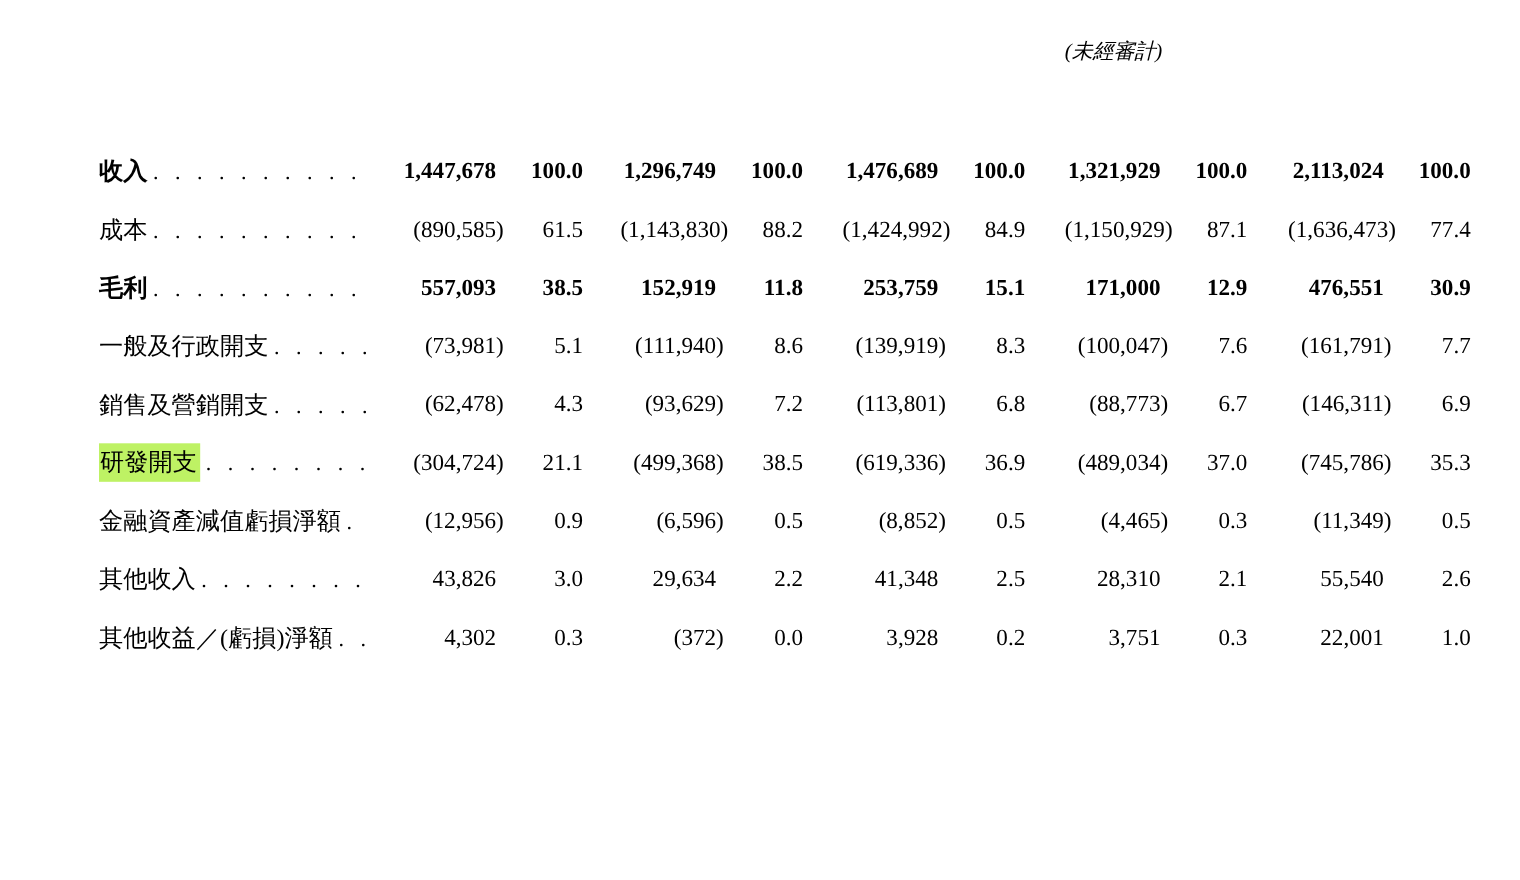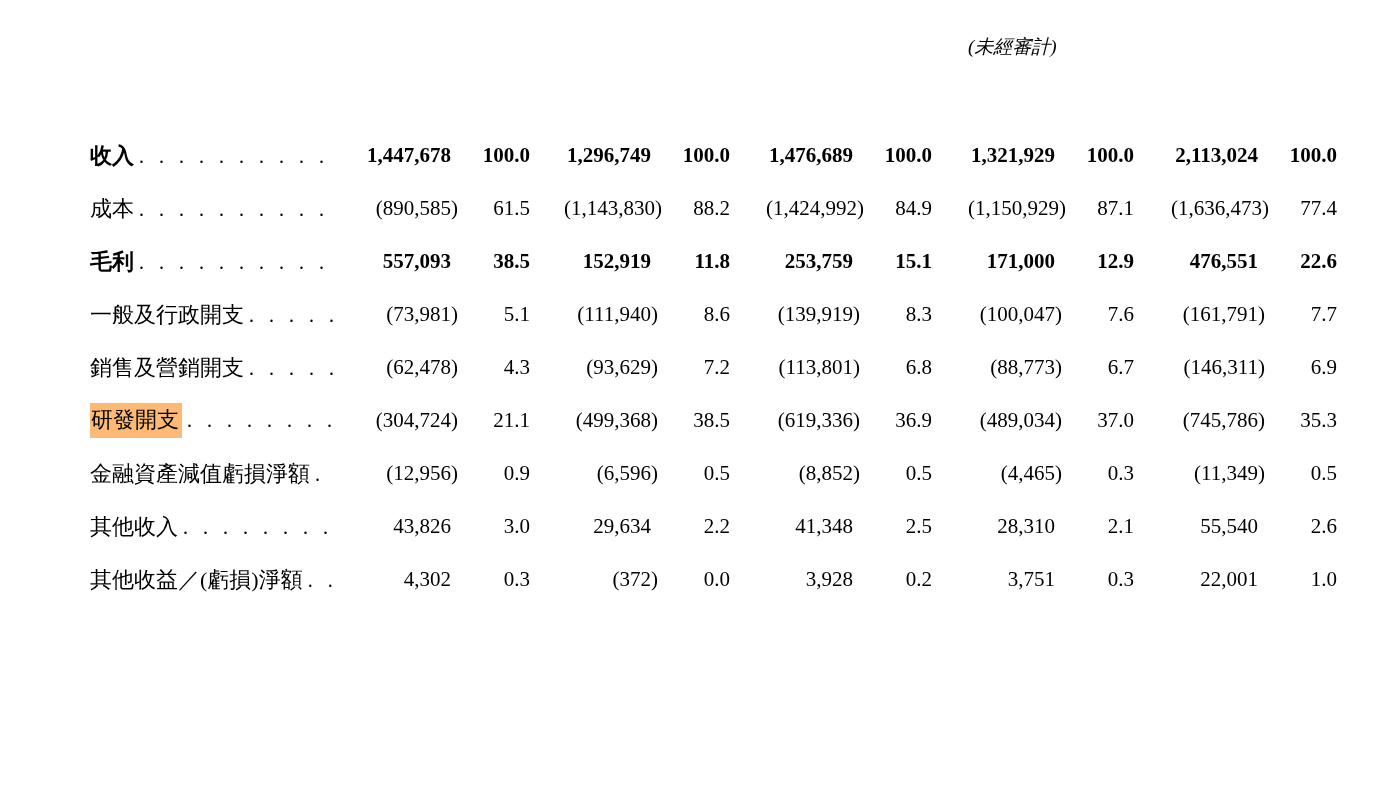--- a/index.html
+++ b/index.html
@@ -59,21 +59,21 @@
   .lbl { white-space: nowrap; }
   .dots {
     flex: 1 1 auto; overflow: hidden; white-space: nowrap;
     font-size: 20px; letter-spacing: 5px;
     margin: 0 30px 0 5px;
   }
   .val  { text-align: right; font-size: 21px; padding-right: 23px; white-space: nowrap; }
   .val.neg { padding-right: 16px; }
   .pct  { text-align: right; font-size: 21px; padding-right: 4px; white-space: nowrap; }
   .bold-row .lbl, .bold-row .val, .bold-row .pct { font-weight: bold; }
-  .hl { background: #fdba74; padding: 2px 3px 3px 1px; }
+  .hl { background: #bef264; padding: 2px 3px 3px 1px; }
 </style>
 </head>
 <body>
 
 <table class="fin">
   <colgroup>
     <col style="width:302px">
     <col style="width:110px">
       <col style="width:60px">
     <col style="width:30px">
@@ -168,21 +168,21 @@
     <td class="val">152,919</td>
     <td class="pct">11.8</td>
     <td></td>
     <td class="val">253,759</td>
     <td class="pct">15.1</td>
     <td></td>
     <td class="val">171,000</td>
     <td class="pct">12.9</td>
     <td></td>
     <td class="val">476,551</td>
-    <td class="pct">22.6</td>
+    <td class="pct">30.9</td>
   </tr>
       <tr class="datarow">
     <td class="c-label">
       <div class="labwrap">
         <span class="lbl">一般及行政開支</span>
         <span class="dots">. . . . . . . . . . . . . . . . . . . . . . . . . . . . . . . .</span>
       </div>
     </td>
     <td class="val neg">(73,981)</td>
     <td class="pct">5.1</td>

